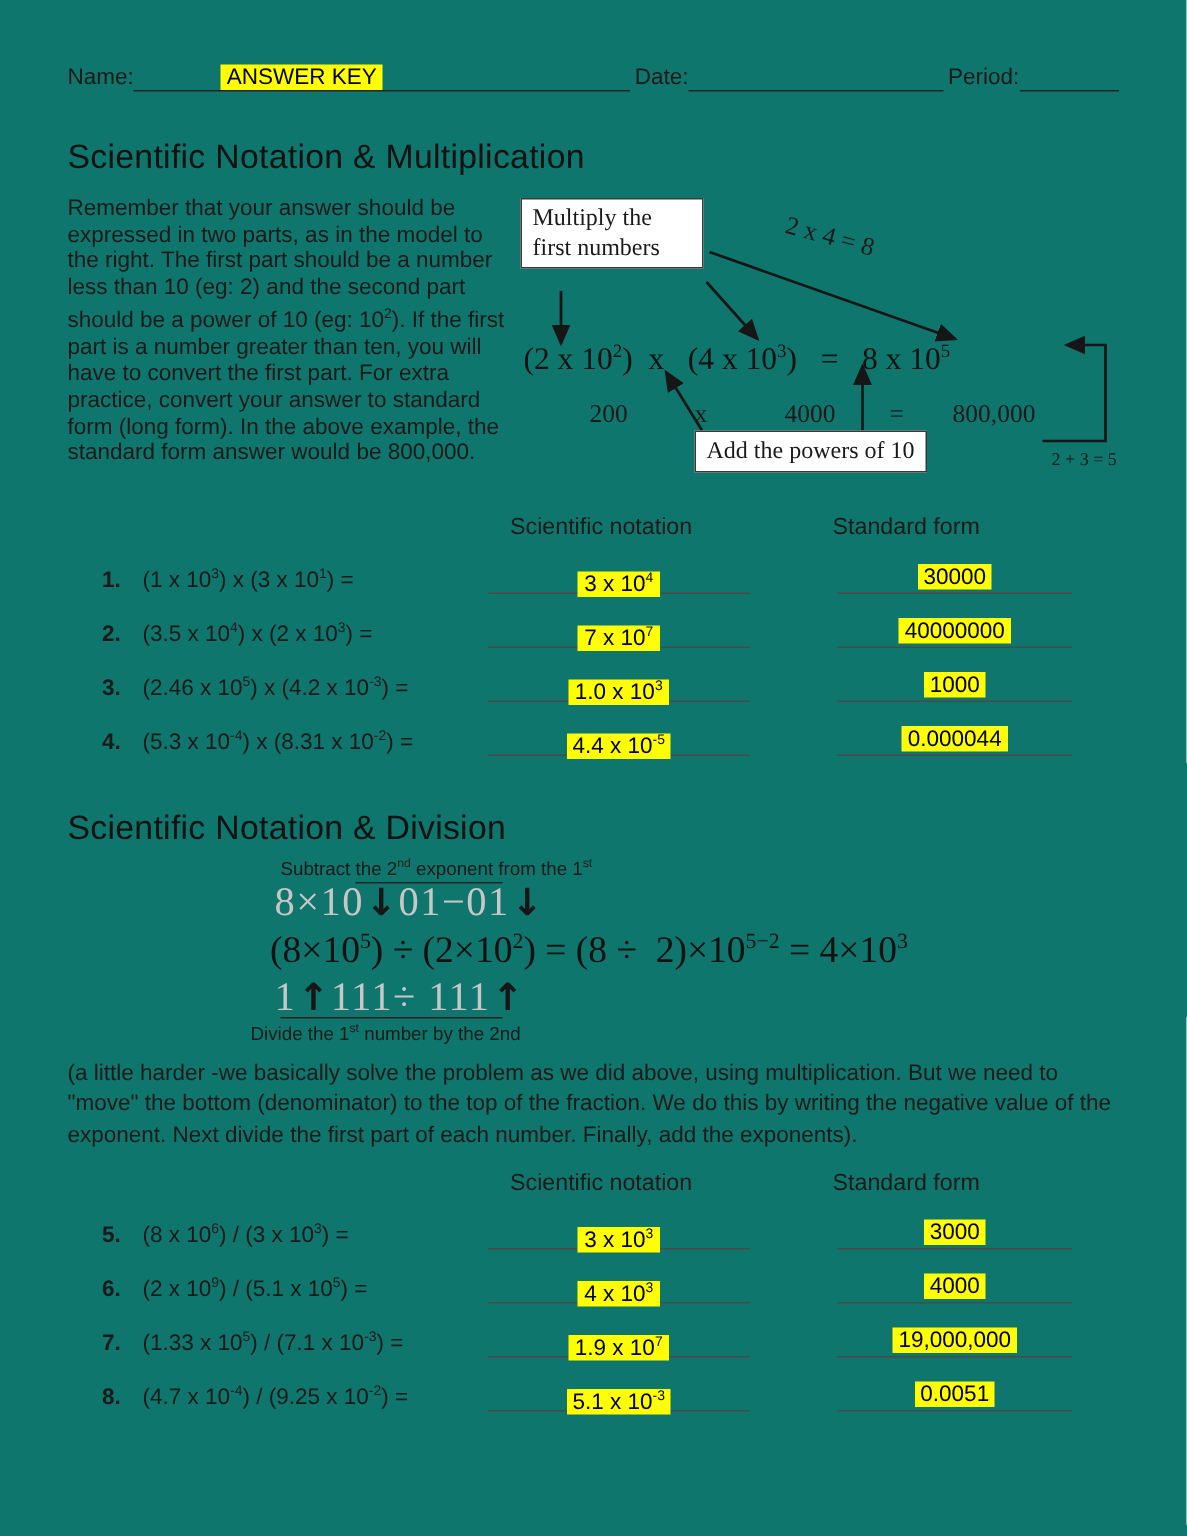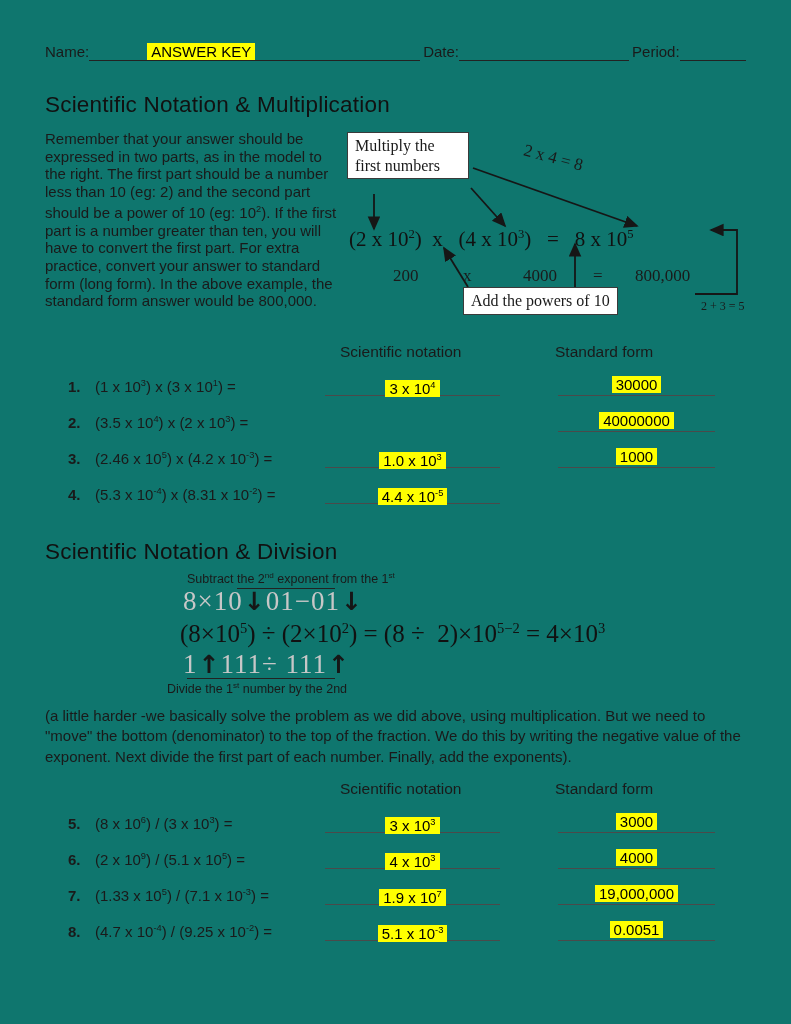--- a/index.html
+++ b/index.html
@@ -123,32 +123,34 @@
   <div class="rows">
     <div class="prow">
       <span class="pnum">1.</span>
       <span class="pexpr">(1 x 10<sup>3</sup>) x (3 x 10<sup>1</sup>) =</span>
       <span class="aline sci"><span class="hl">3 x 10<sup>4</sup></span></span>
       <span class="aline std"><span class="hl">30000</span></span>
     </div>
     <div class="prow">
       <span class="pnum">2.</span>
       <span class="pexpr">(3.5 x 10<sup>4</sup>) x (2 x 10<sup>3</sup>) =</span>
+      <span class="aline sci"><span class="hl">7 x 10<sup>7</sup></span></span>
       <span class="aline std"><span class="hl">40000000</span></span>
     </div>
     <div class="prow">
       <span class="pnum">3.</span>
       <span class="pexpr">(2.46 x 10<sup>5</sup>) x (4.2 x 10<sup>-3</sup>) =</span>
       <span class="aline sci"><span class="hl">1.0 x 10<sup>3</sup></span></span>
       <span class="aline std"><span class="hl">1000</span></span>
     </div>
     <div class="prow">
       <span class="pnum">4.</span>
       <span class="pexpr">(5.3 x 10<sup>-4</sup>) x (8.31 x 10<sup>-2</sup>) =</span>
       <span class="aline sci"><span class="hl">4.4 x 10<sup>-5</sup></span></span>
+      <span class="aline std"><span class="hl">0.000044</span></span>
     </div>
   </div>
 
   <div class="h1 divi">Scientific Notation &amp; Division</div>
 
   <div class="dividex">
     <div class="sub-label">Subtract the 2<sup>nd</sup> exponent from the 1<sup>st</sup></div>
     <div class="ghost-row top">
       <div class="bracket-top"></div>
       <span class="ghost">8×10</span><span class="garrow">↓</span><span class="ghost">01−01</span><span class="garrow">↓</span>

